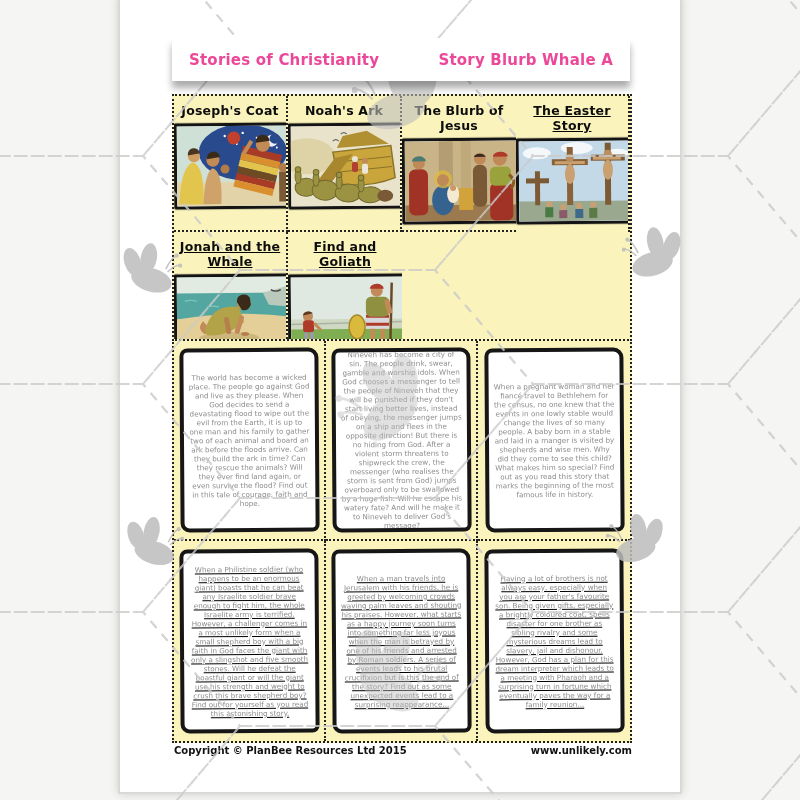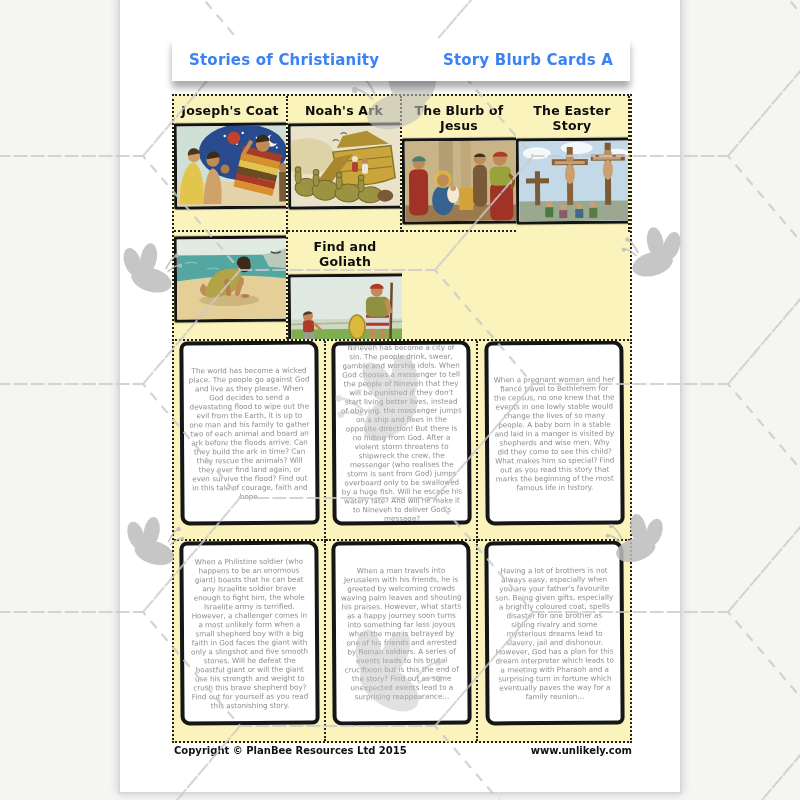--- a/index.html
+++ b/index.html
@@ -7,34 +7,34 @@
   .canvas{position:relative;width:800px;height:800px;background:#f5f5f3;overflow:hidden;}
   
   #hex-bg{position:absolute;left:0;top:0;width:800px;height:800px;z-index:40;pointer-events:none;opacity:.8;}
   #hex-bg polygon{fill:none;stroke:#cbcbcb;stroke-width:2;stroke-dasharray:9 8;}
   
   .paper{position:absolute;left:118px;top:-4px;width:560px;height:794px;background:#ffffff;
          border:2px solid #d9d9d7;box-shadow:0 0 9px rgba(0,0,0,.16);}
   
   .header{position:absolute;left:52px;top:40px;width:458px;height:43px;background:#ffffff;z-index:45;
           box-shadow:0 7px 7px rgba(0,0,0,.33);display:flex;align-items:center;justify-content:space-between;
-          padding:0 17px;box-sizing:border-box;font-weight:bold;font-size:15px;color:#3b82f6;letter-spacing:.2px;}
+          padding:0 17px;box-sizing:border-box;font-weight:bold;font-size:15px;color:#ec4899;letter-spacing:.2px;}
   
   .block{position:absolute;left:52px;width:460px;background:#faf3bc;border:2px dotted #222;box-sizing:border-box;}
   .pictures{top:96px;height:275px;display:grid;grid-template-columns:1fr 1fr 1fr 1fr;grid-template-rows:1fr 1fr;}
   .blurbs{top:341px;height:404px;display:grid;grid-template-columns:1fr 1fr 1fr;grid-template-rows:1fr 1fr;}
   .cell{border-right:2px dotted #222;border-bottom:2px dotted #222;overflow:hidden;}
   .cell.last-col{border-right:none;}
-  .cell.last-row{border-bottom:none;}
+  .cell.last-row{border-bottom:none;text-decoration:underline;}
   .pic-cell{padding-top:4px;}
   .pic-title{text-align:center;font-weight:bold;font-size:12.5px;color:#0d0d0d;margin:3px 2px 5px;letter-spacing:.2px;}
   .pic-frame{width:112px;height:80px;margin:0 auto;border:3px solid #141414;border-radius:2px;background:#fff;
              transform:rotate(-.5deg);box-shadow:0 0 0 1px rgba(0,0,0,.15);}
   .pic-frame svg{display:block;width:100%;height:100%;}
-  .blurb-cell{display:flex;justify-content:center;}
+  .blurb-cell{display:flex;align-items:center;justify-content:center;}
   .blurb-card{width:139px;height:184px;background:#fff;border:4px solid #161616;
               border-radius:8px 10px 7px 9px;box-sizing:border-box;display:flex;align-items:center;
               padding:6px 5px;transform:rotate(-.4deg);overflow:hidden;}
   .blurb-text{width:100%;font-size:7.2px;line-height:1.25;color:#8c8c8c;text-align:center;}
   
   .footer{position:absolute;left:0;top:747px;width:100%;display:flex;justify-content:space-between;
           padding:0 48px 0 54px;box-sizing:border-box;font-weight:bold;font-size:10px;color:#111;gap:20px;}
   
   .bee{position:absolute;z-index:42;pointer-events:none;}
   .bee-defs{position:absolute;width:0;height:0;overflow:hidden;}
@@ -61,21 +61,21 @@
       <path d="M18,30 Q12,17 6,15" stroke="#bdbdbd" stroke-width="1.8" fill="none"></path>
       <circle cx="2" cy="26" r="2.4"></circle>
         <circle cx="6" cy="15" r="2.4"></circle>
     </symbol>
   </svg>
 
   <div class="paper">
 
     <div class="header">
       <span>Stories of Christianity</span>
-      <span>Story Blurb Cards A</span>
+      <span>Story Blurb Whale A</span>
     </div>
 
     <div class="block pictures">
 
       <div class="cell pic-cell">
         <div class="pic-title">Joseph's Coat</div>
         <div class="pic-frame">
           <svg viewBox="0 0 112 80">
             <rect width="112" height="80" fill="#cfe0d6"></rect>
             <rect y="56" width="112" height="24" fill="#e3d3a8"></rect>
@@ -206,20 +206,21 @@
               <rect x="56" y="68" width="8" height="9" fill="#3f6b8a"></rect>
             <circle cx="74" cy="64" r="3" fill="#caa070"></circle>
               <rect x="70" y="67" width="8" height="10" fill="#5a7a46"></rect>
             <circle cx="44" cy="66" r="3" fill="#caa070"></circle>
               <rect x="40" y="69" width="8" height="8" fill="#8a5a6a"></rect>
           </svg>
         </div>
       </div>
 
       <div class="cell pic-cell last-row">
+        <div class="pic-title">Jonah and the Whale</div>
         <div class="pic-frame">
           <svg viewBox="0 0 112 80">
             <rect width="112" height="80" fill="#e2ebe2"></rect>
             <rect y="16" width="112" height="26" fill="#53a7a0"></rect>
             <polygon points="86,16 112,9 112,30 92,28" fill="#b9c9bb"></polygon>
             <path d="M94,13 q5,3 10,0" stroke="#444" fill="none" stroke-width="1.3"></path>
             <path d="M8,24 q6,-2 12,0 M30,30 q6,-2 12,0" stroke="#7fc4bd" fill="none" stroke-width="1.2"></path>
             <path d="M0,42 Q60,33 112,40 L112,80 L0,80 Z" fill="#e4cf98"></path>
             <ellipse cx="52" cy="61" rx="30" ry="6" fill="#cdb67c"></ellipse>
             <path d="M26,44 q-7,8 2,13 l7,-3 Z" fill="#c28a58"></path>

